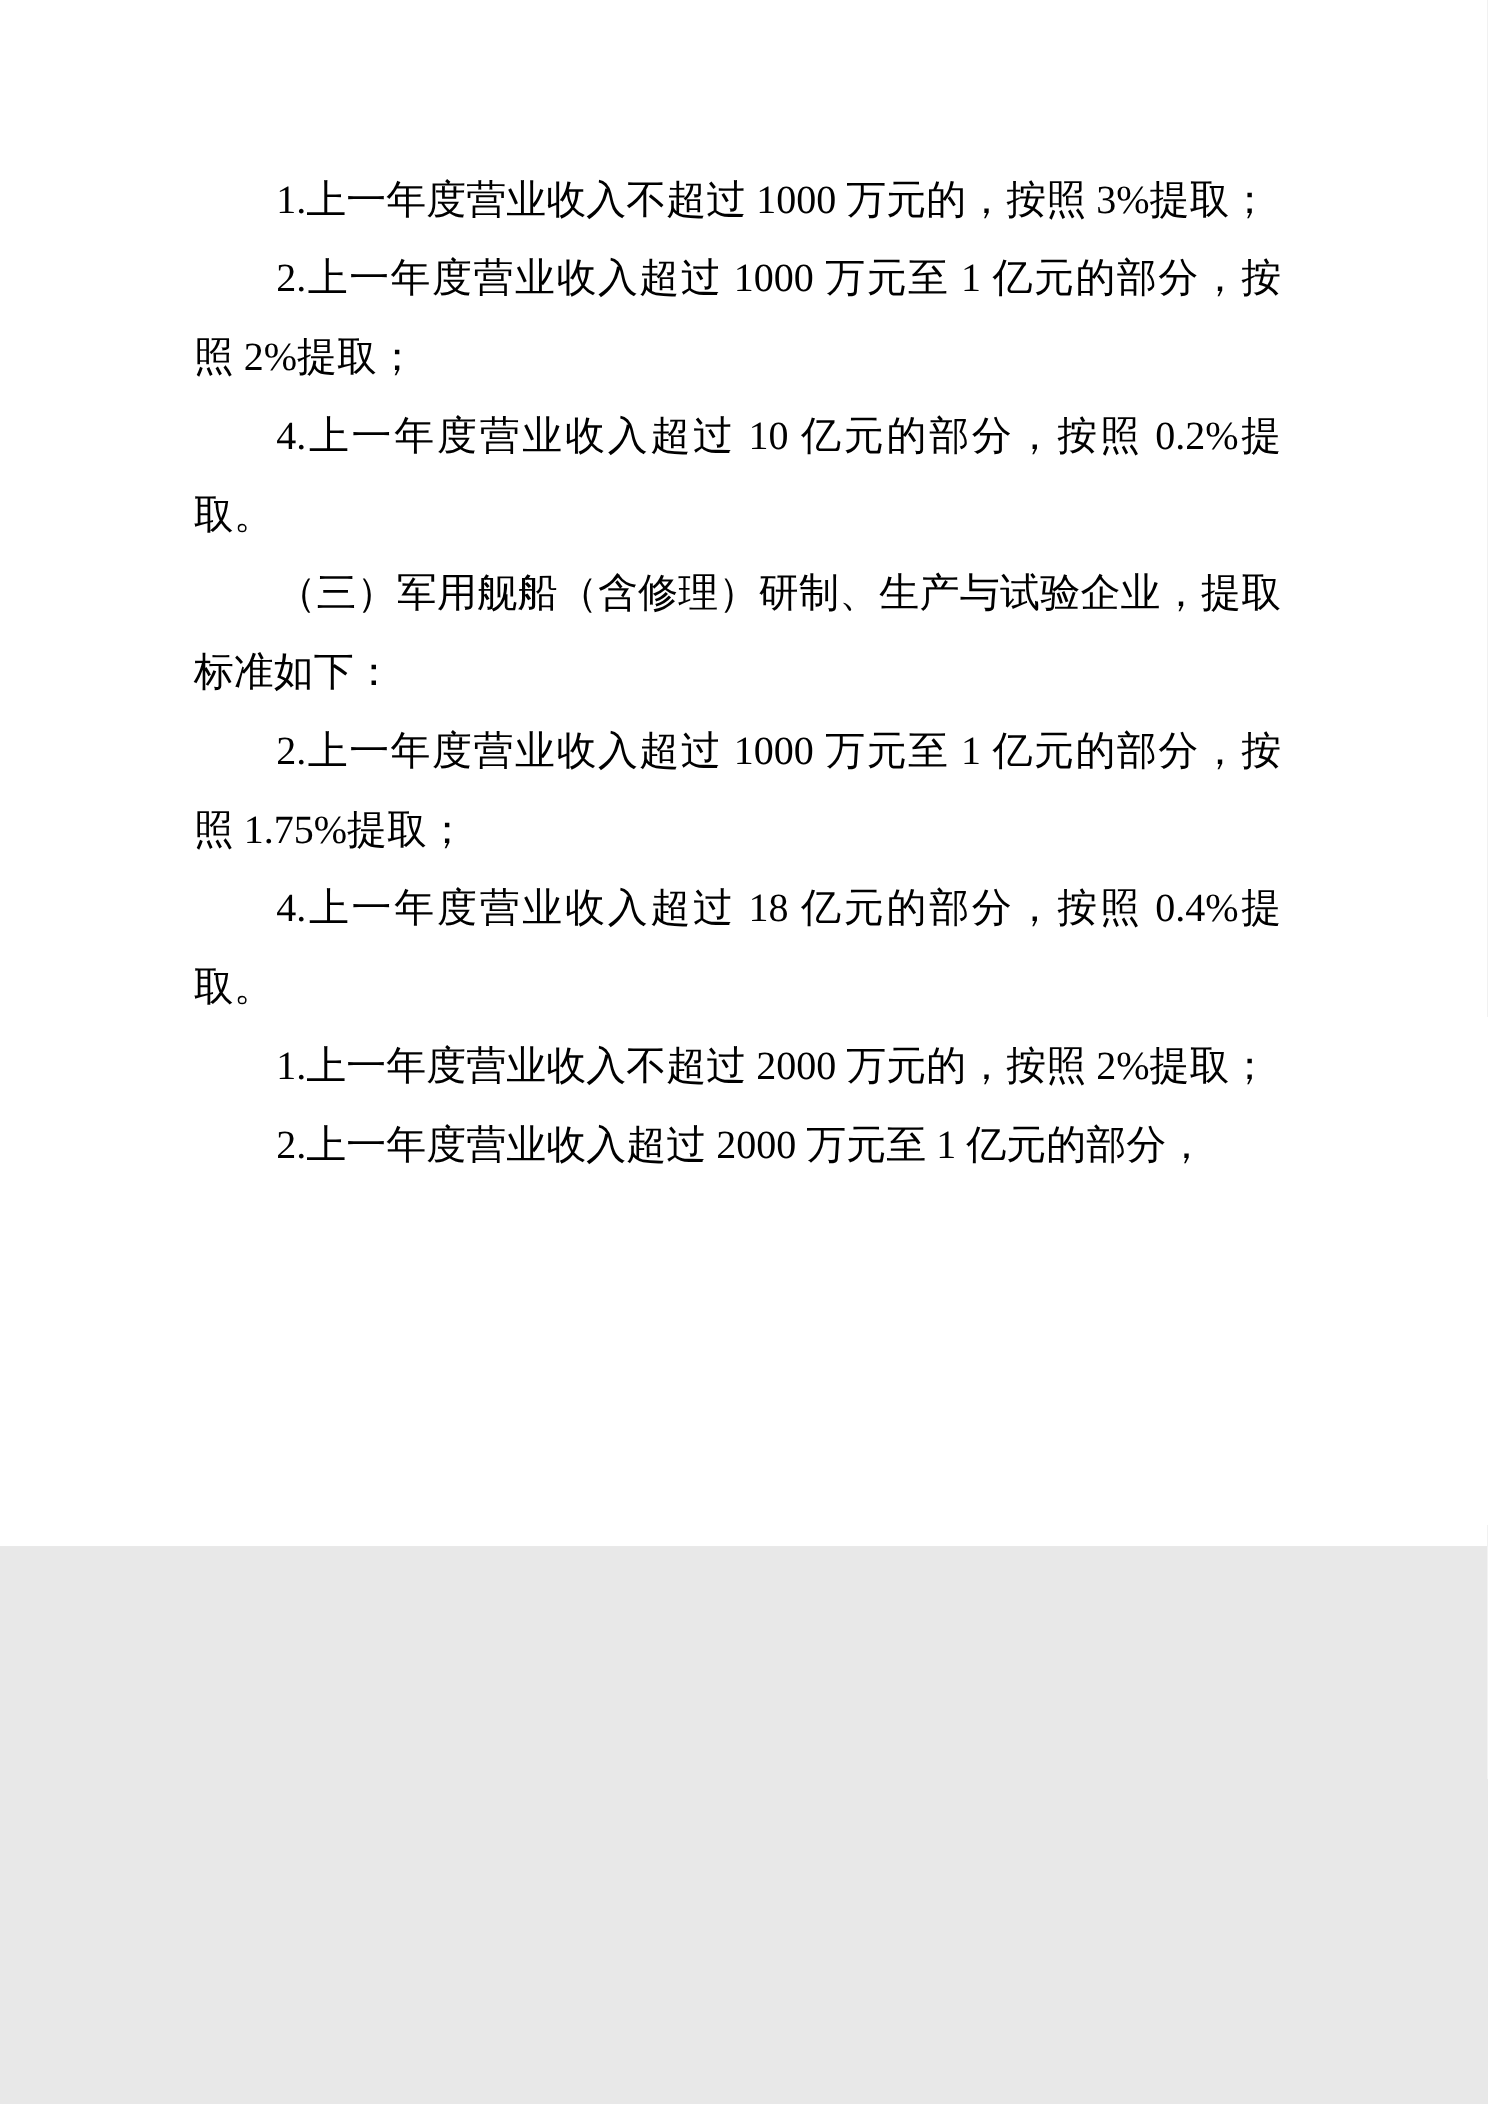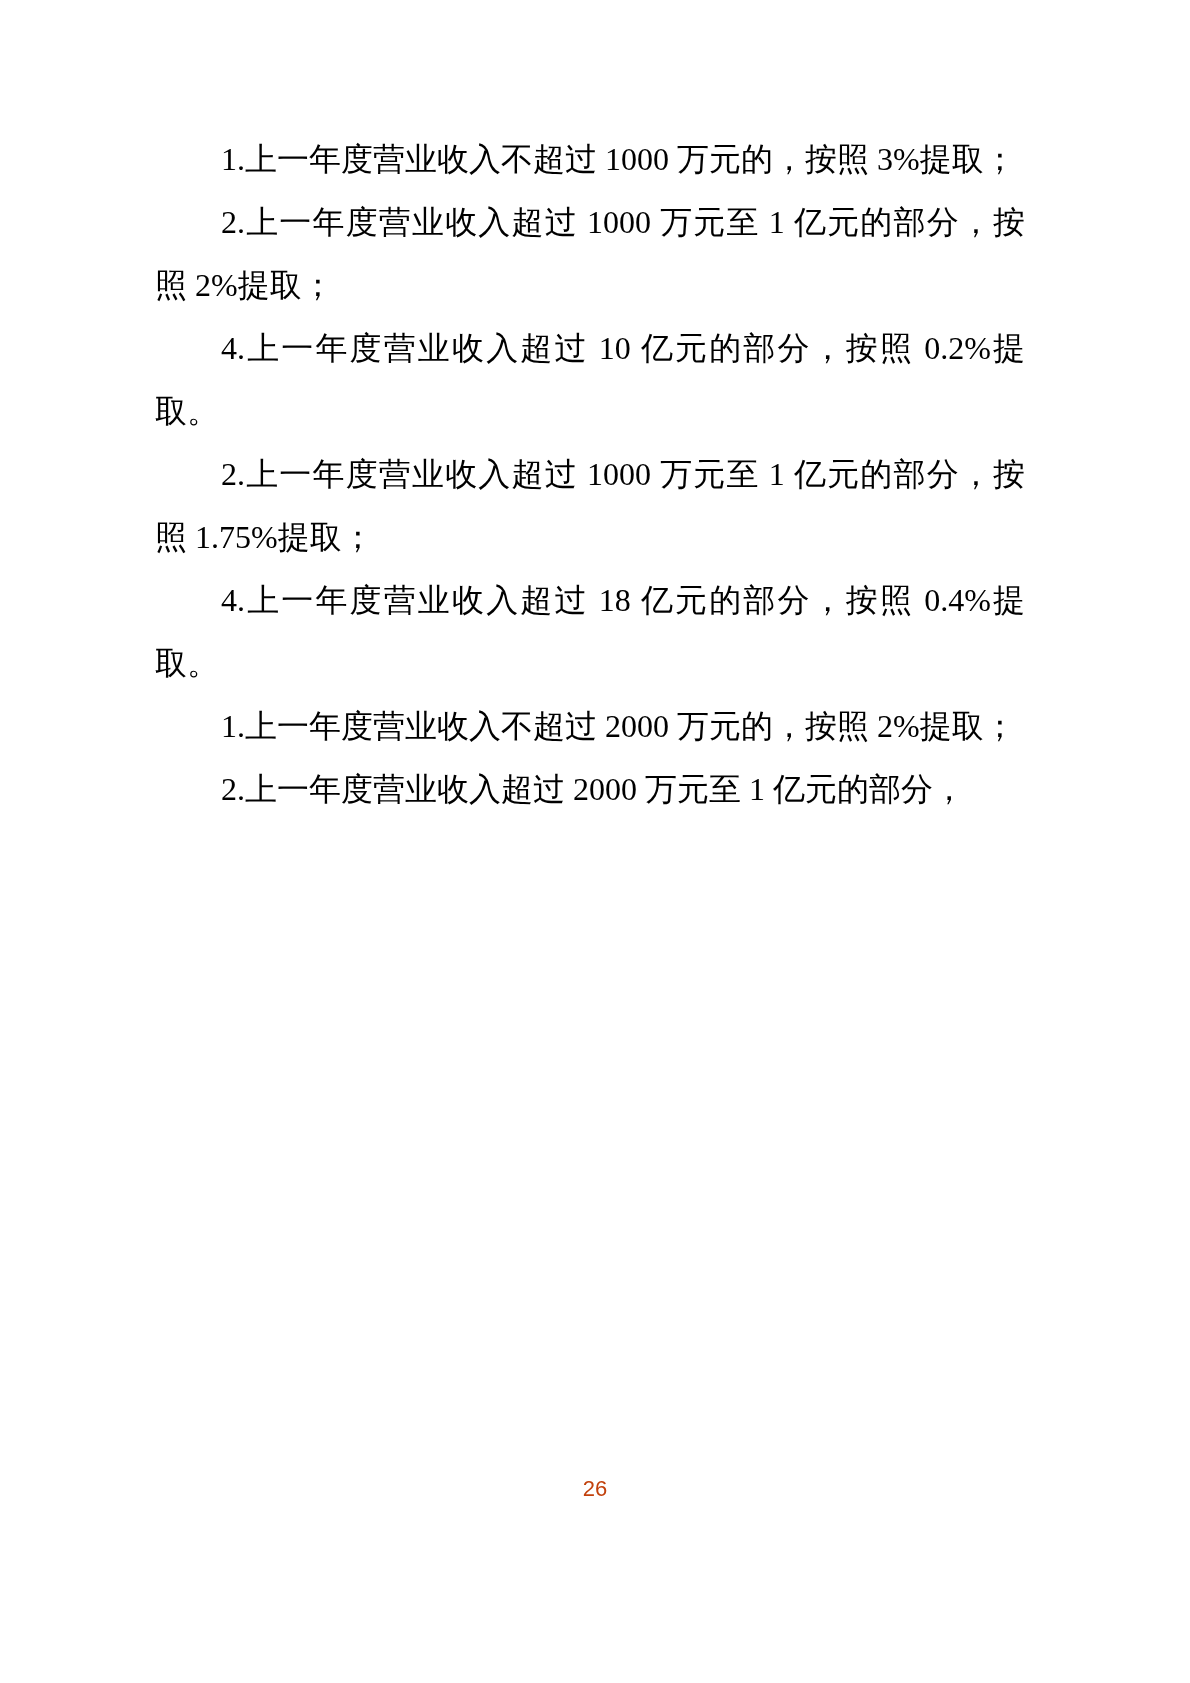--- a/index.html
+++ b/index.html
@@ -3,21 +3,21 @@
 <meta charset="utf-8">
 <style>
   html, body {
     margin: 0;
     padding: 0;
     background: #e8e8e8;
   }
   .page {
     position: relative;
     width: 1190px;
-    height: 1683px;
+    height: 1237px;
     margin: 0 auto;
     background: #ffffff;
     overflow: hidden;
     font-family: "Liberation Serif", "DejaVu Serif", serif;
   }
   .content {
     position: absolute;
     left: 155px;
     top: 128px;
     width: 870px;
@@ -46,19 +46,20 @@
   }
 </style>
 </head>
 <body>
 
 <div class="page">
   <div class="content" id="document-body">
       <p>1.上一年度营业收入不超过 1000 万元的，按照 3%提取；</p>
       <p>2.上一年度营业收入超过 1000 万元至 1 亿元的部分，按照 2%提取；</p>
       <p>4.上一年度营业收入超过 10 亿元的部分，按照 0.2%提取。</p>
+      <p>（三）军用舰船（含修理）研制、生产与试验企业，提取标准如下：</p>
       <p>2.上一年度营业收入超过 1000 万元至 1 亿元的部分，按照 1.75%提取；</p>
       <p>4.上一年度营业收入超过 18 亿元的部分，按照 0.4%提取。</p>
       <p>1.上一年度营业收入不超过 2000 万元的，按照 2%提取；</p>
       <p>2.上一年度营业收入超过 2000 万元至 1 亿元的部分，</p>
     </div>
   <div class="page-number">26</div>
 </div>
 
 </body></html>

